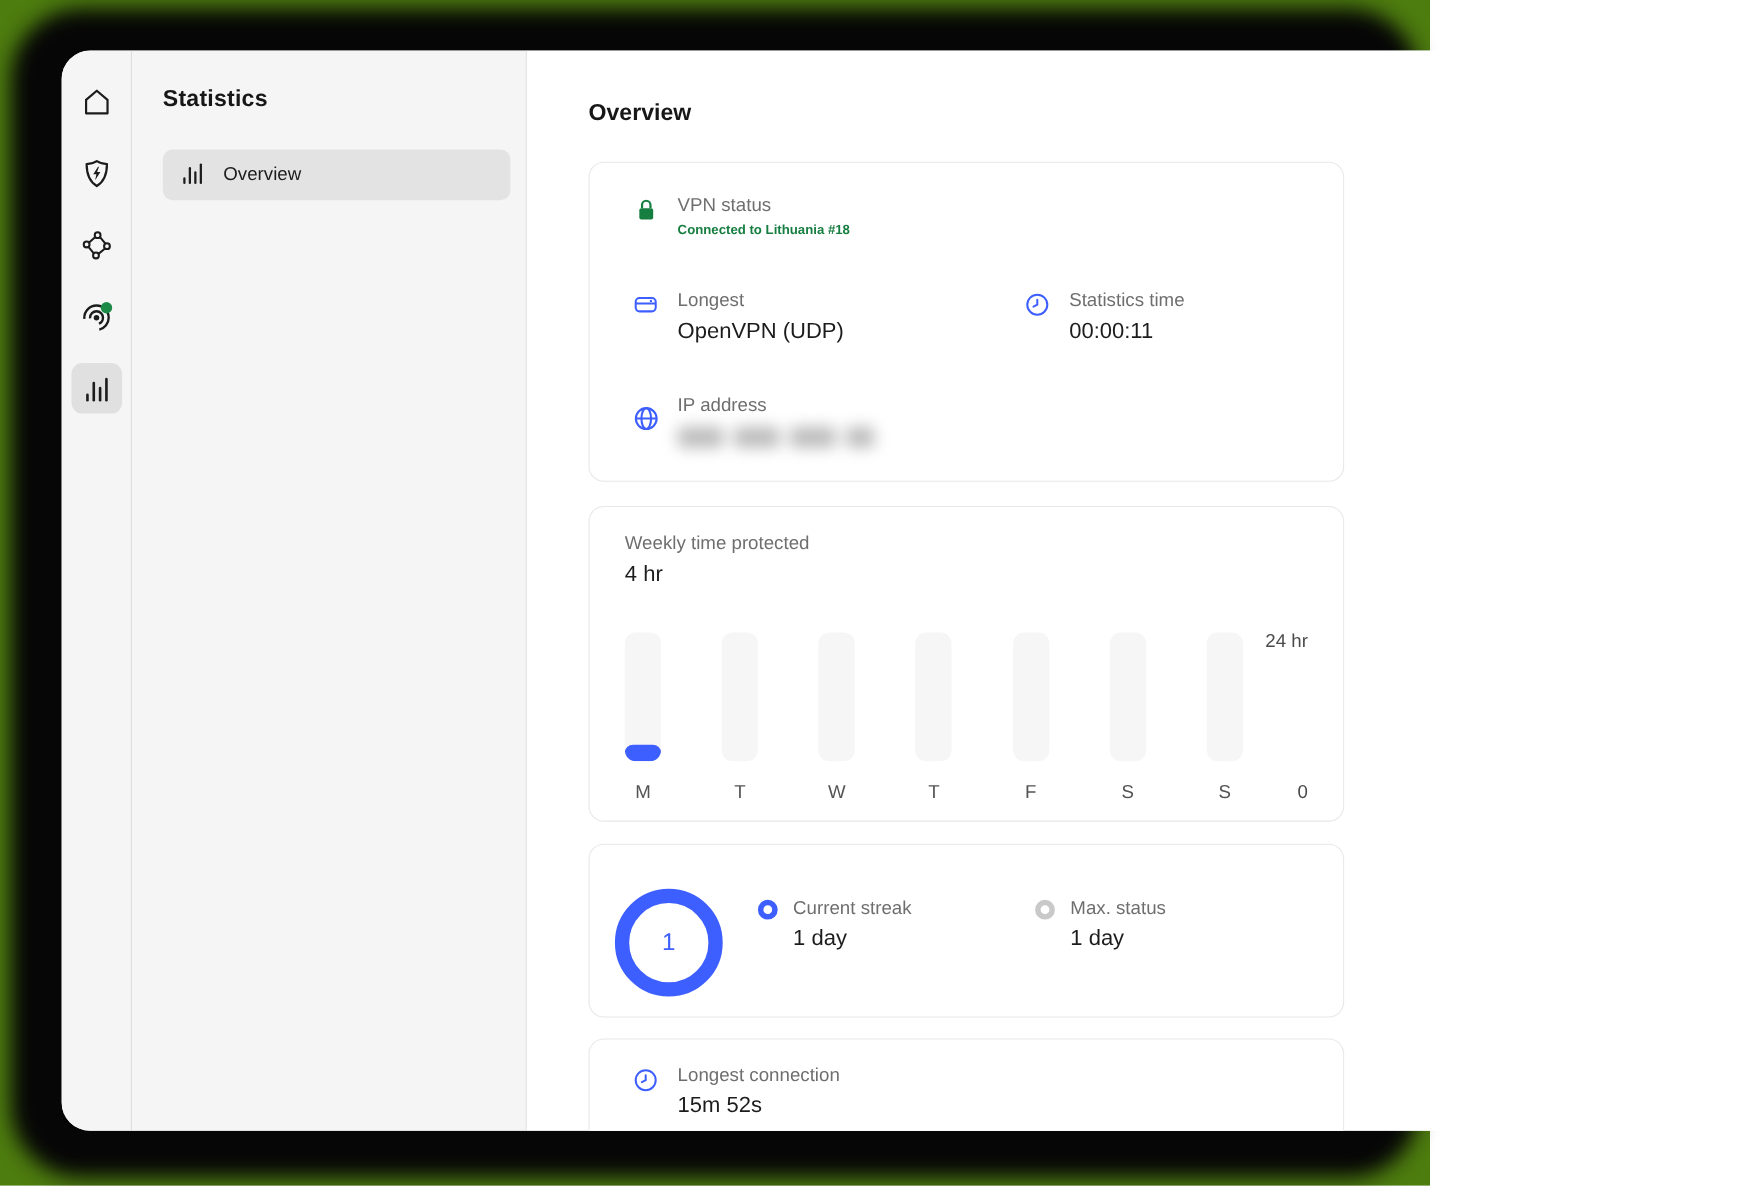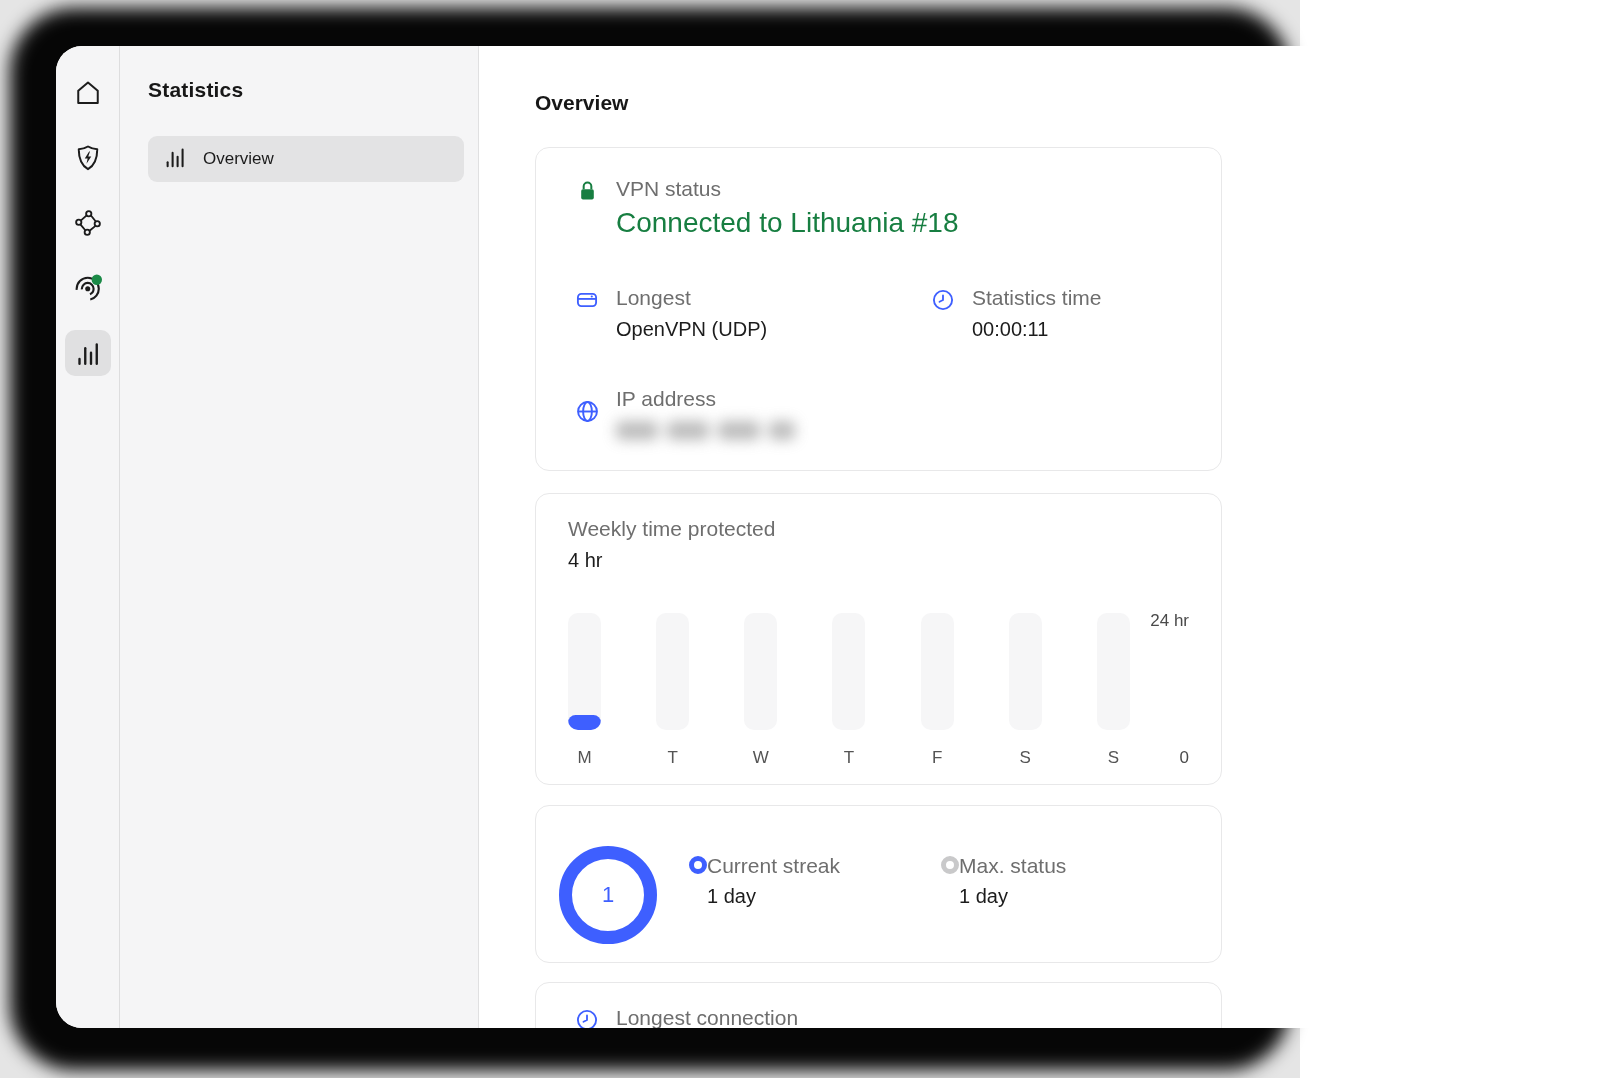--- a/index.html
+++ b/index.html
@@ -1,18 +1,18 @@
 <!DOCTYPE html>
 <html style="--accent: #3E5FFF; --green: #177E41;"><head>
 <meta charset="utf-8">
 <style>
   * { margin:0; padding:0; box-sizing:border-box; }
   html,body { width:1600px; height:1078px; background:#ffffff; overflow:hidden;
     font-family:"Liberation Sans", sans-serif; }
-  .stage { position:relative; width:1300px; height:1078px; background:#e5e5e5; }
+  .stage { position:relative; width:1300px; height:1078px; background:#4d7c0f; }
 
   
   .noise-frame { position:absolute; left:10px; top:8px; right:10px; bottom:8px;
     background:#060606; border-radius:64px; filter:blur(9px); }
 
   
   .window { position:absolute; left:56px; top:46px; width:1464px; height:982px;
     background:#ffffff; border-radius:26px; overflow:hidden; display:flex; }
 
   
@@ -32,23 +32,23 @@
   .panel-item.active { background:#e3e3e4; }
   .panel-item-label { font-size:17px; font-weight:500; color:#1b1b1b; }
 
   
   .main { flex:1; background:#ffffff; padding:45px 0 0 56px; }
   .main-title { font-size:21px; font-weight:700; color:#171717; }
   .card { width:687px; border:1px solid #e8e8e9; border-radius:14px; background:#fff; }
   .card-status { margin-top:32px; padding:28px 38px 30px 38px; }
   .row { display:flex; gap:16px; }
   .icon-box { width:26px; flex:0 0 26px; padding-top:2px; }
-  .lbl { font-size:21px; color:#6e6e6e; line-height:1.25; }
+  .lbl { font-size:17px; color:#6e6e6e; line-height:1.25; }
   .val { font-size:20px; color:#1c1c1c; margin-top:5px; line-height:1.25; }
-  .val-green { font-size:28px; font-weight:400; margin-top:5px; color:var(--green,#177e41); }
+  .val-green { font-size:12px; font-weight:700; margin-top:5px; color:var(--green,#177e41); }
   .grid-2 { display:grid; grid-template-columns:356px auto; margin-top:46px; }
   .mt46 { margin-top:44px;align-items:center; }
   .ip-blur { display:flex; gap:9px; margin-top:9px; filter:blur(7px); opacity:.6; }
   .ip-blur span { height:19px; background:#8f8f8f; border-radius:5px; display:inline-block; }
 
   
   .card-week { margin-top:22px; padding:22px 32px 16px 32px; }
   .chart { display:flex; margin-top:40px; }
   .bars { width:562px; display:flex; justify-content:space-between; }
   .day-col { width:33px; display:flex; flex-direction:column; align-items:center; }
@@ -60,21 +60,21 @@
     align-items:flex-end; padding-bottom:0; }
   .axis-top { font-size:17px; color:#4a4a4a; margin-top:-2px; }
   .axis-bottom { font-size:17px; color:#4a4a4a; margin-bottom:0; }
 
   
   .card-streak { margin-top:20px; height:158px; padding:40px 24px 0 23px; display:flex; }
   .ring { width:98px; height:98px; border:13px solid var(--accent,#3e5fff); border-radius:50%;
     display:flex; align-items:center; justify-content:center; flex:0 0 98px; }
   .ring-num { font-size:22px; color:var(--accent,#3e5fff); font-weight:500; }
   .legend { display:flex; margin-left:32px; margin-top:7px; }
-  .legend-item { display:flex; }
+  .legend-item { display:flex; gap:14px; }
   .legend-item.first { width:252px; }
   .donut { width:18px; height:18px; border-radius:50%; border:5px solid var(--accent,#3e5fff); margin-top:3px; flex:0 0 18px; }
   .donut.gray { border-color:#c9c9ca; }
 
   
   .card-long { margin-top:19px; padding:22px 48px 24px 38px; }
 </style>
 </head>
 <body>
 

